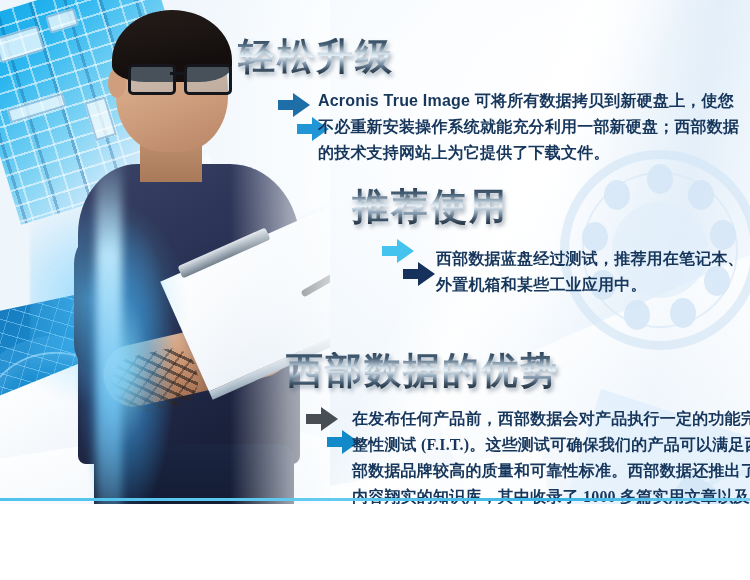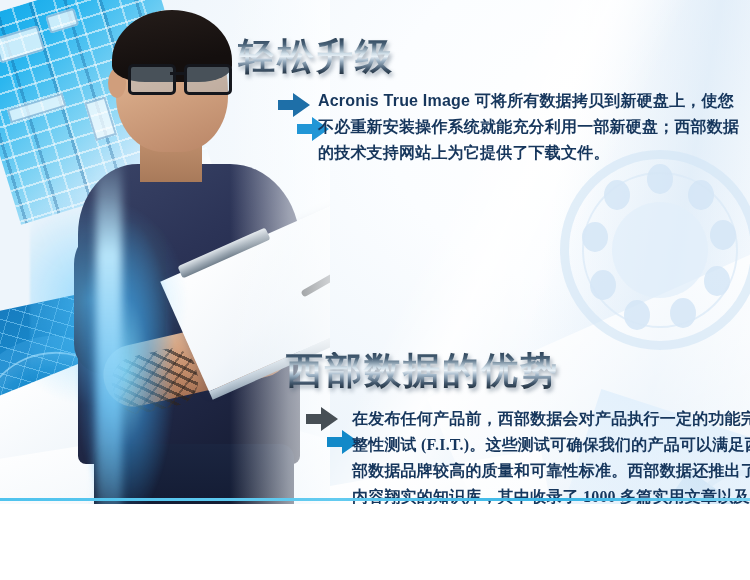--- a/index.html
+++ b/index.html
@@ -273,20 +273,36 @@
       </div>
       <div class="arw" style="left:19px;top:24px;">
         <svg viewBox="0 0 38 30">
             <path d="M2 10 L17 10 L17 3 L34 15 L17 27 L17 20 L2 20 Z" fill="#2196d6"></path>
           </svg>
       </div>
     </div>
     <div class="body-text">Acronis True Image 可将所有数据拷贝到新硬盘上，使您不必重新安装操作系统就能充分利用一部新硬盘；西部数据的技术支持网站上为它提供了下载文件。</div>
   </div>
 
+  <div class="block" id="sec2">
+    <div class="heading">推荐使用</div>
+    <div class="arrows">
+      <div class="arw" style="left:0;top:0;">
+        <svg viewBox="0 0 38 30">
+            <path d="M2 10 L17 10 L17 3 L34 15 L17 27 L17 20 L2 20 Z" fill="#45c3ef"></path>
+          </svg>
+      </div>
+      <div class="arw" style="left:21px;top:23px;">
+        <svg viewBox="0 0 38 30">
+            <path d="M2 10 L17 10 L17 3 L34 15 L17 27 L17 20 L2 20 Z" fill="#16325c"></path>
+          </svg>
+      </div>
+    </div>
+    <div class="body-text">西部数据蓝盘经过测试，推荐用在笔记本、外置机箱和某些工业应用中。</div>
+  </div>
 
   <div class="block" id="sec3">
     <div class="heading">西部数据的优势</div>
     <div class="arrows">
       <div class="arw" style="left:0;top:0;">
         <svg viewBox="0 0 38 30">
             <path d="M2 10 L17 10 L17 3 L34 15 L17 27 L17 20 L2 20 Z" fill="#474f55"></path>
           </svg>
       </div>
       <div class="arw" style="left:21px;top:23px;">

